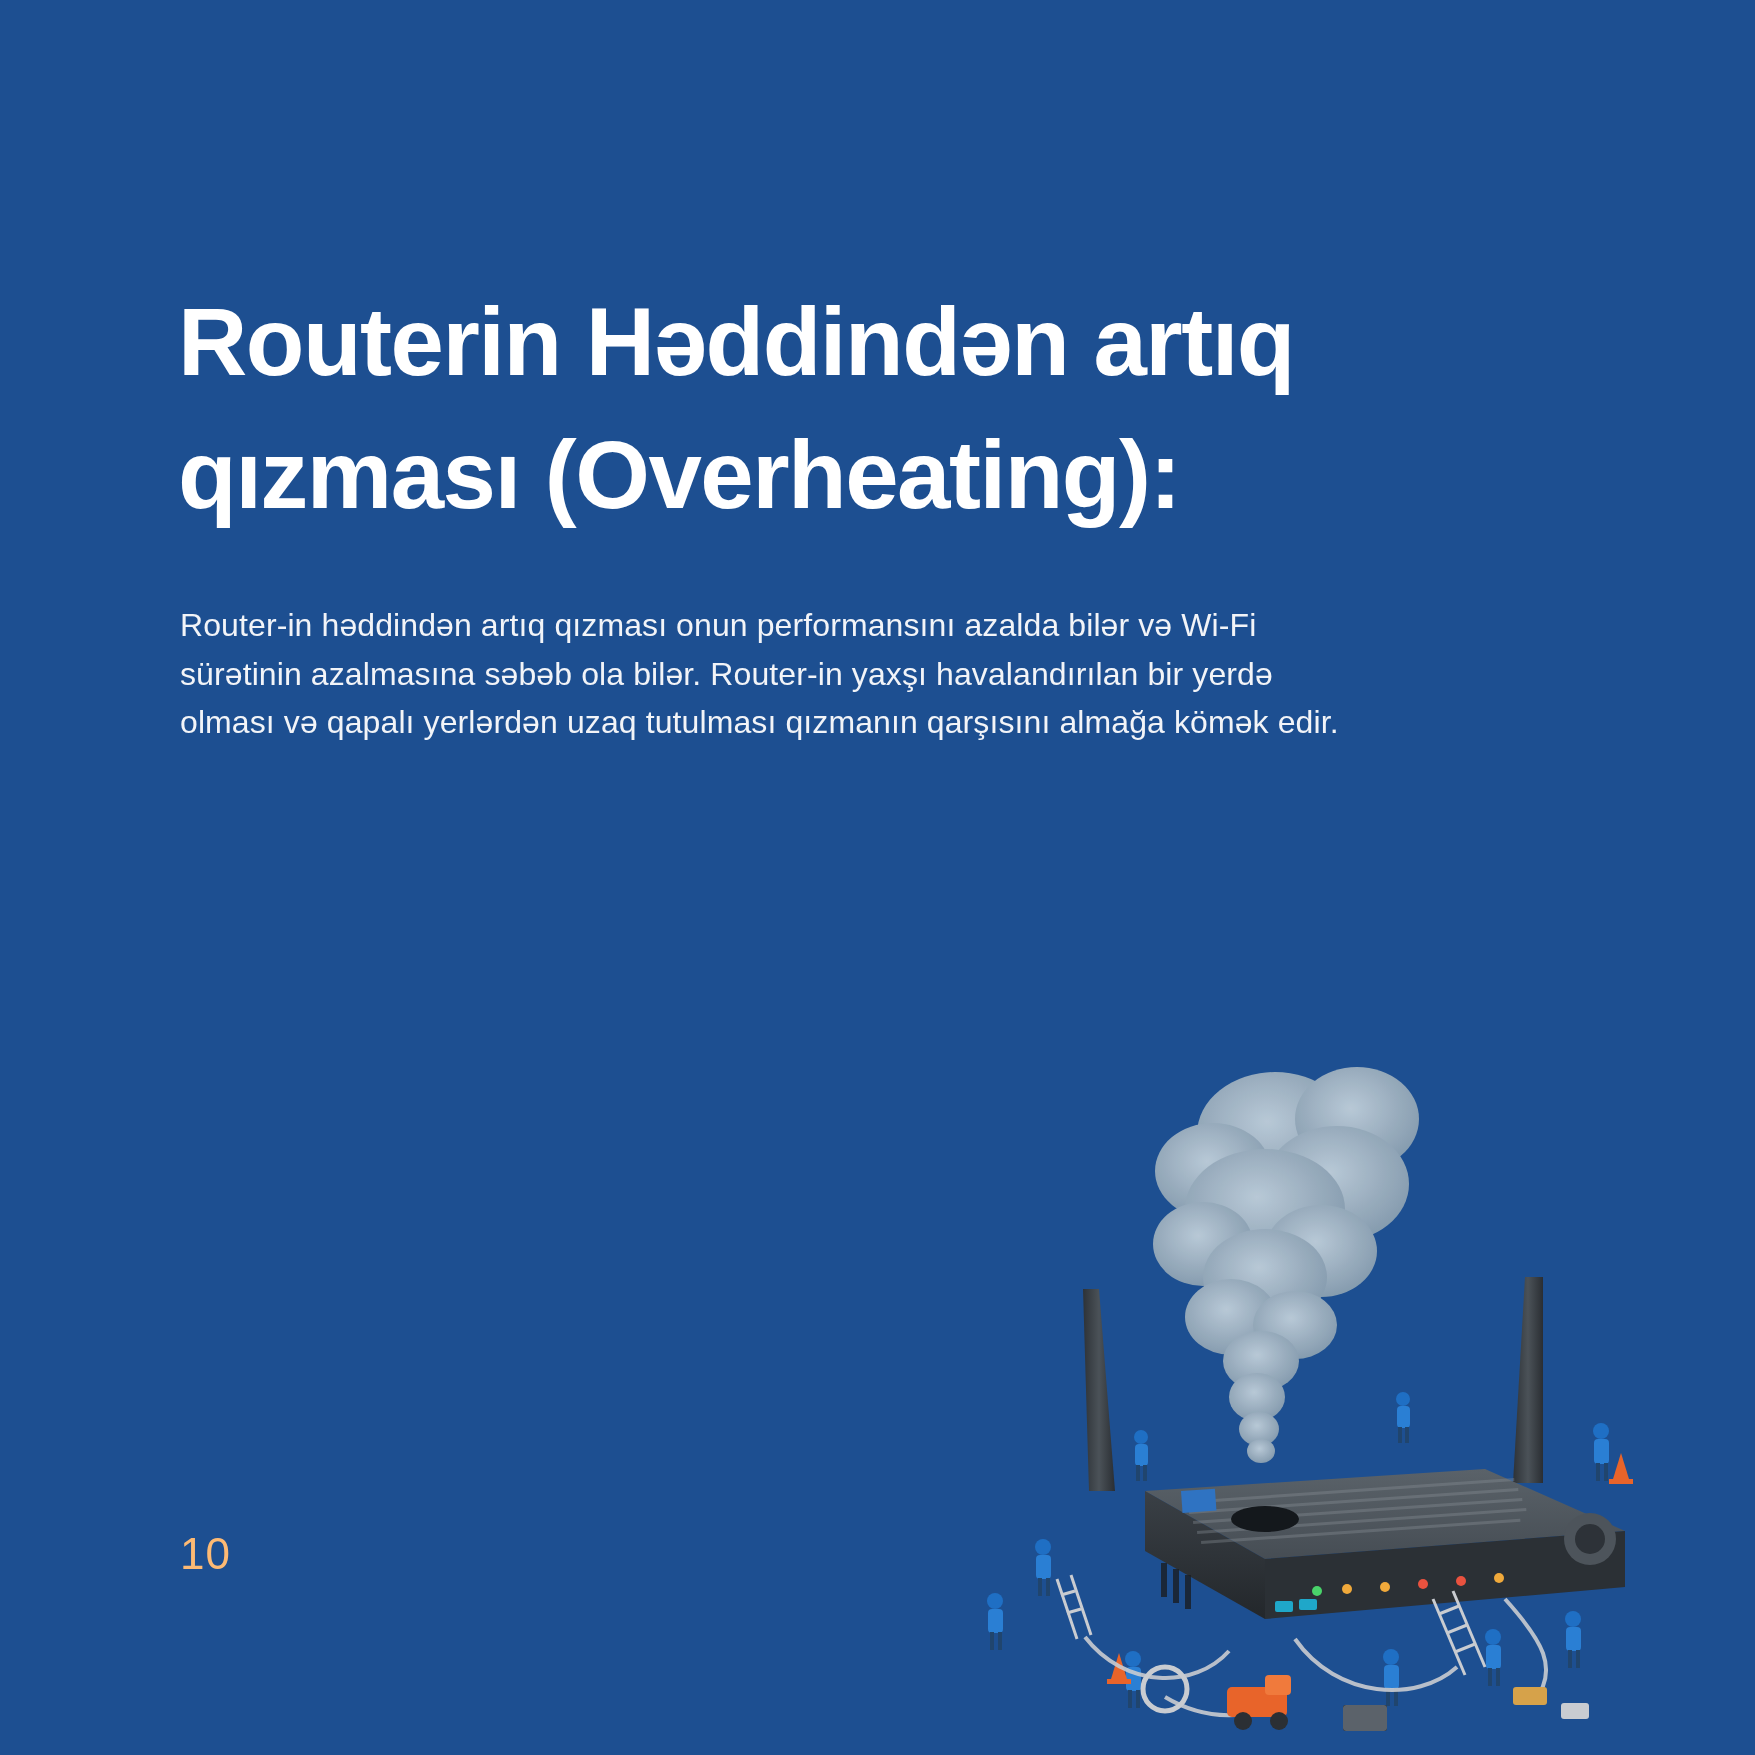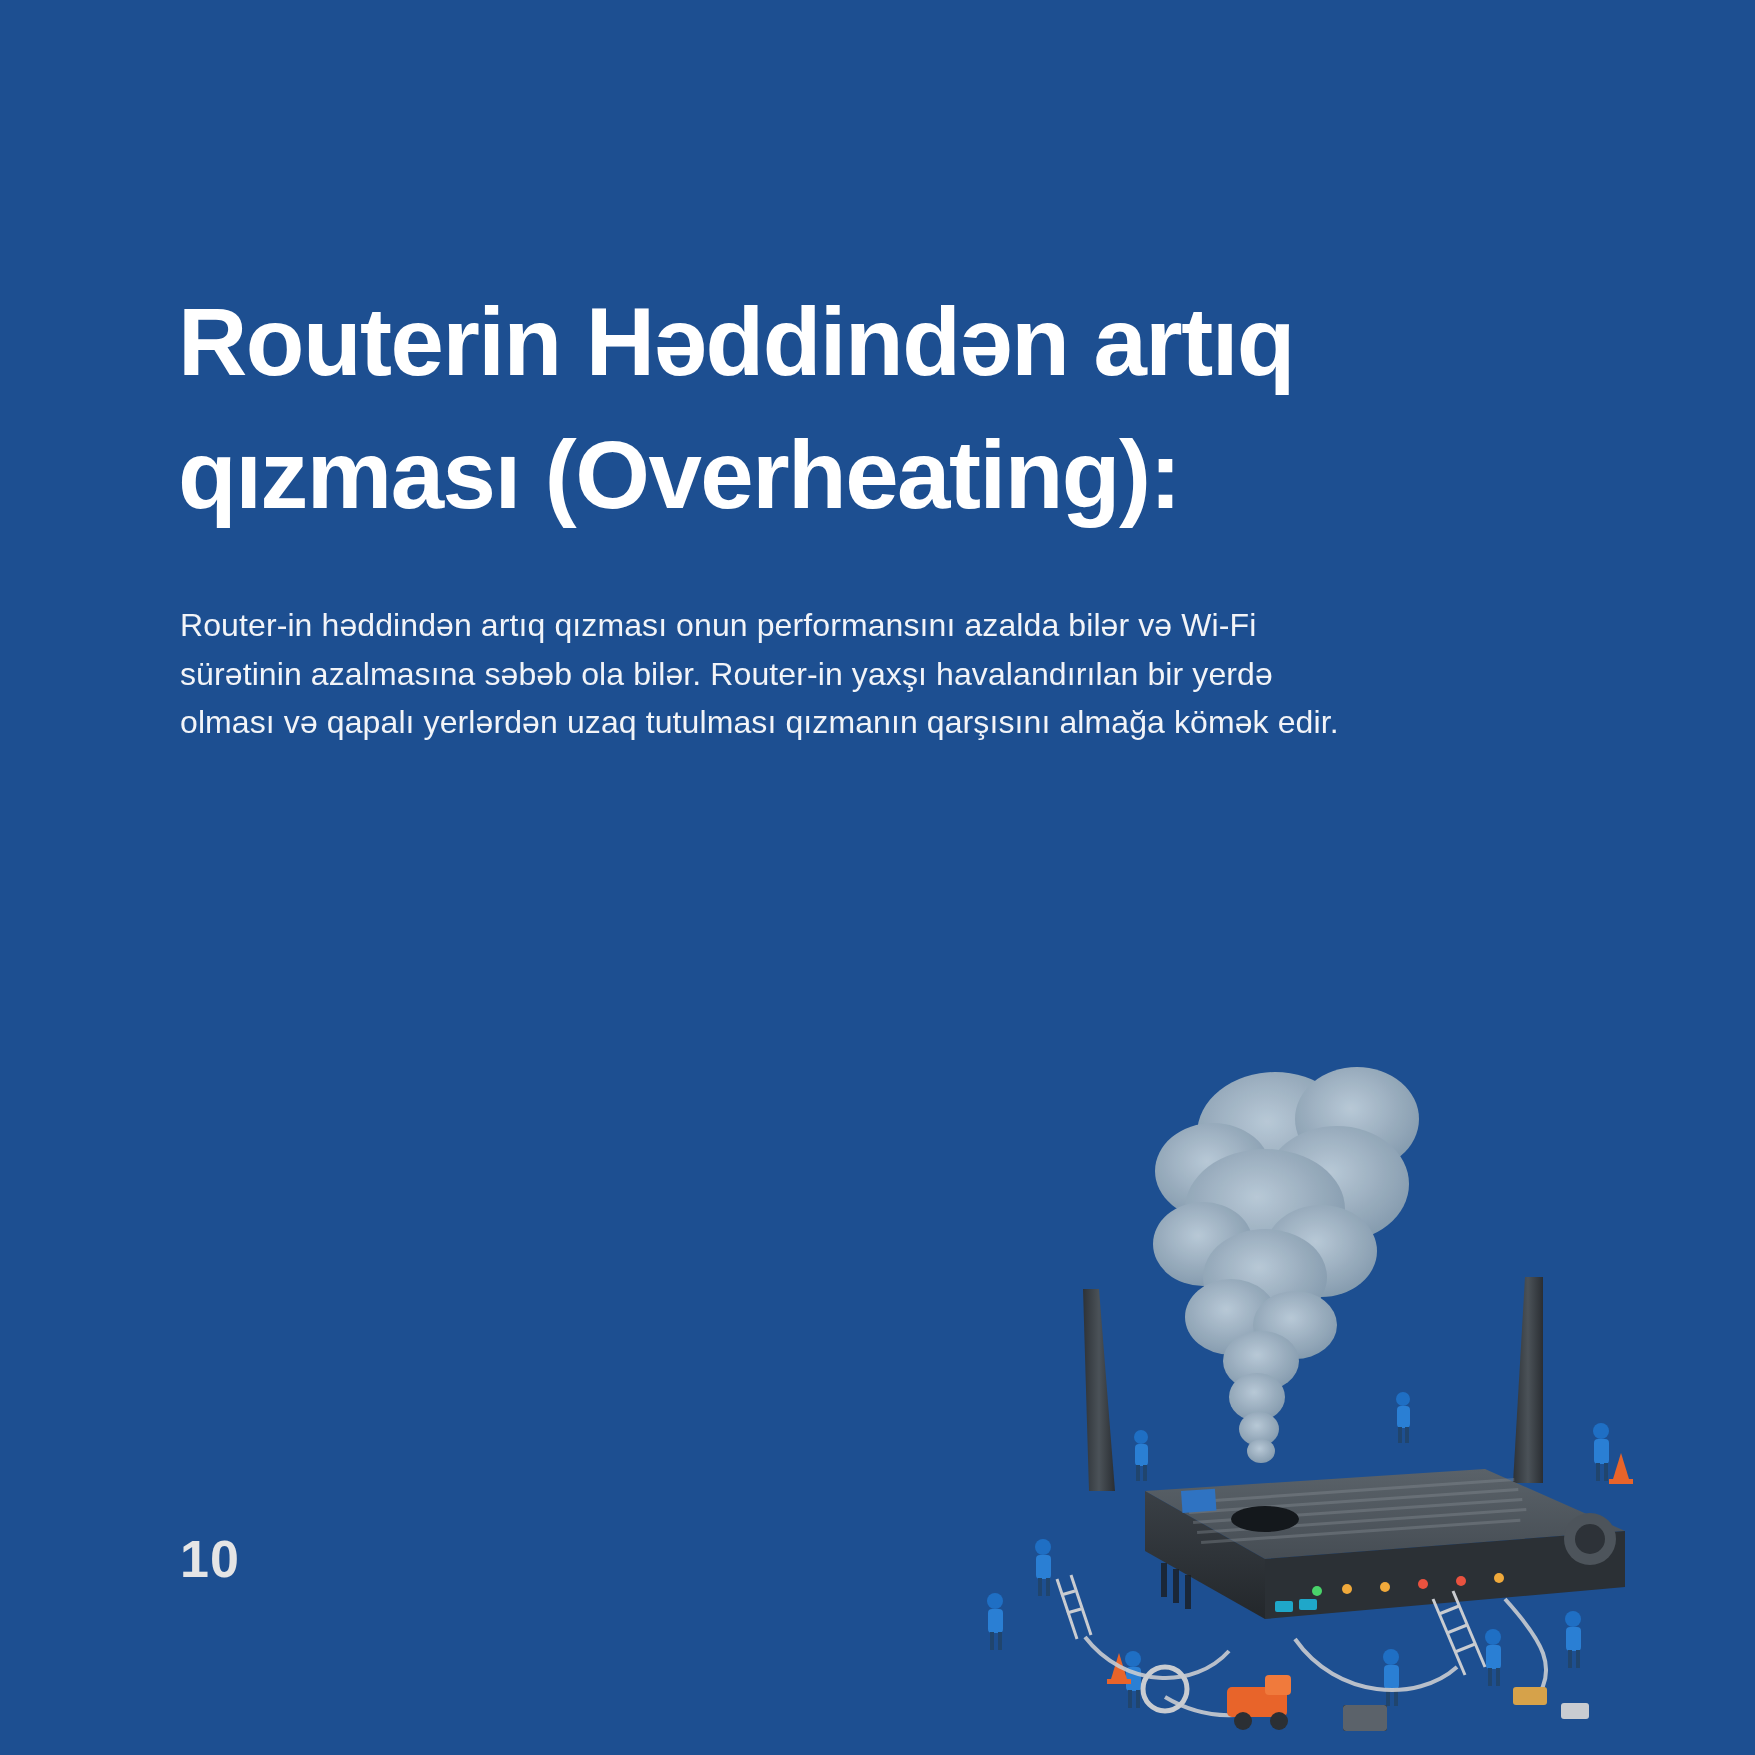--- a/index.html
+++ b/index.html
@@ -41,23 +41,23 @@
     color: #f2f4f8;
     font-size: 32px;
     font-weight: 400;
     line-height: 1.52;
     letter-spacing: 0.1px;
   }
   .page-number {
     position: absolute;
     left: 180px;
     top: 1495px;
-    color: #e5e5e5;
-    font-size: 52px;
-    font-weight: 700;
+    color: #fdba74;
+    font-size: 44px;
+    font-weight: 400;
     letter-spacing: 1px;
   }
   .illustration {
     position: absolute;
     right: 70px;
     bottom: 50px;
     width: 720px;
     height: 700px;
   }
   .illustration svg {

